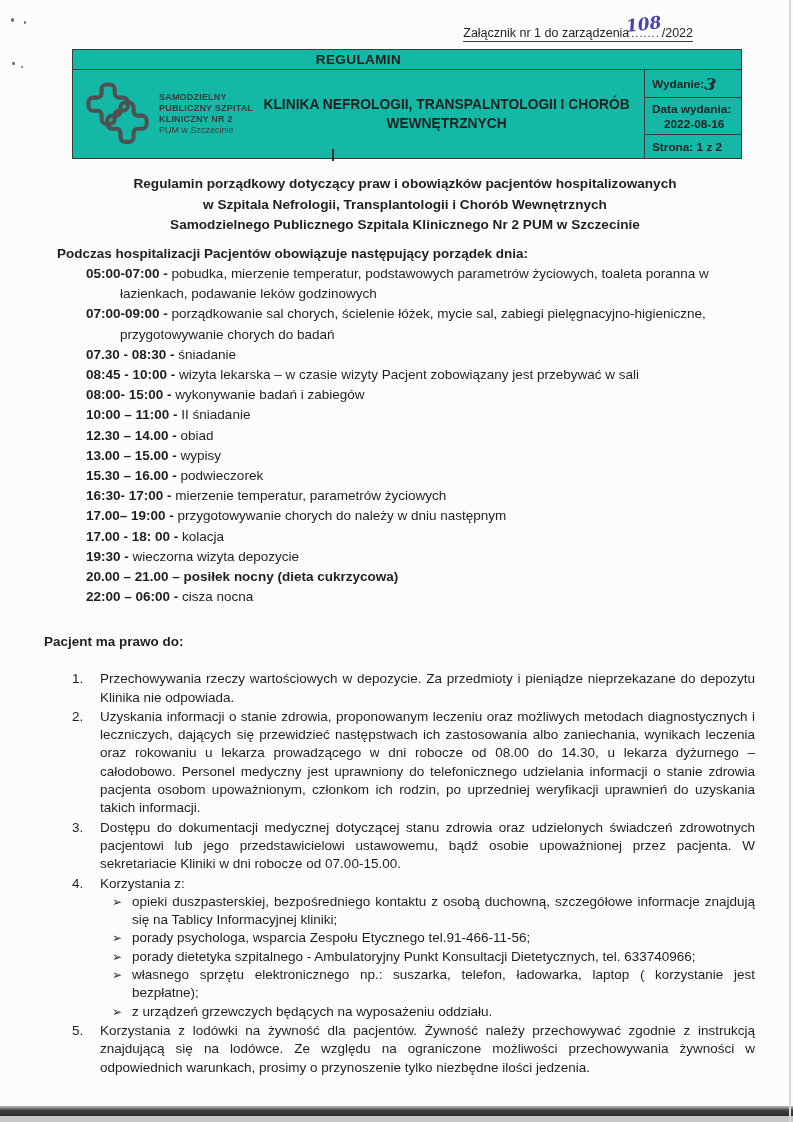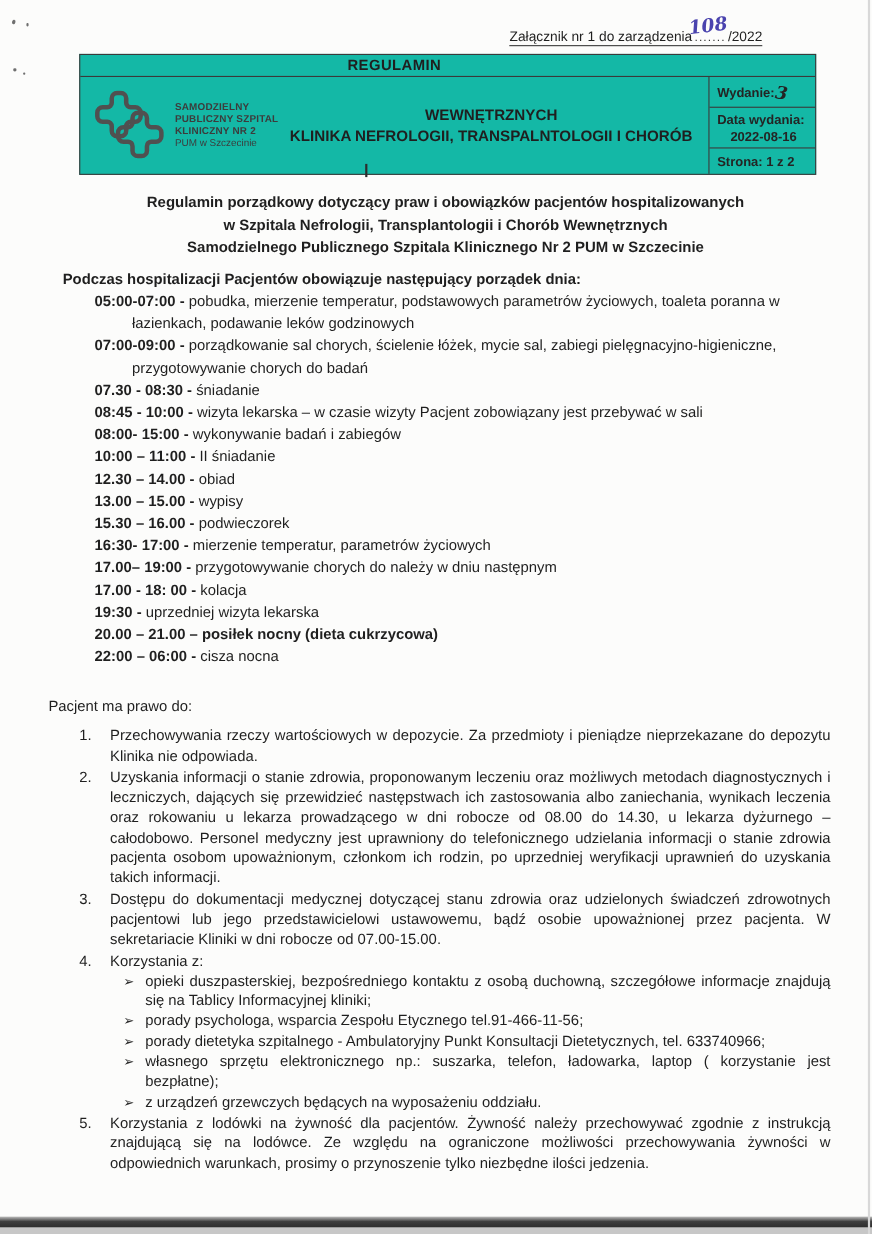--- a/index.html
+++ b/index.html
@@ -57,21 +57,21 @@
   
   .schedule-section{position:absolute;left:57px;top:246px;width:702px;font-size:13.5px;}
   .schedule-heading{font-weight:bold;margin-bottom:3px;}
   .schedule-list{margin-left:29px;line-height:20.2px;}
   .schedule-item{padding-left:34px;text-indent:-34px;}
   .sch-time{font-weight:bold;}
   .sch-text.b{font-weight:bold;}
 
   
   .rights-section{position:absolute;left:44px;top:633px;width:714px;font-size:13.5px;line-height:18.3px;}
-  .rights-heading{font-weight:normal;margin-bottom:9px;}
+  .rights-heading{font-weight:bold;margin-bottom:19px;}
   .rights-list{list-style:none;margin:0 0 0 56px;padding:0;width:655px;}
   .rights-item{position:relative;margin-bottom:1px;}
   .ri-num{position:absolute;left:-28px;top:0;width:24px;}
   .ri-text{text-align:justify;}
   .ri-subs{list-style:none;margin:0;padding:0;}
   .ri-subs li{position:relative;padding-left:32px;text-align:justify;}
   .arrow{position:absolute;left:12px;top:0;font-size:12px;color:#2b2b2b;}
   .ri-note{text-align:justify;padding-left:3px;}
 </style>
 </head>
@@ -100,22 +100,22 @@
             <path transform="translate(50,49)" d="M -2,-24 L 2,-24 A 6 6 0 0 1 8,-18 L 8,-13 A 5 5 0 0 0 13,-8 L 18,-8 A 6 6 0 0 1 24,-2 L 24,2 A 6 6 0 0 1 18,8 L 13,8 A 5 5 0 0 0 8,13 L 8,18 A 6 6 0 0 1 2,24 L -2,24 A 6 6 0 0 1 -8,18 L -8,13 A 5 5 0 0 0 -13,8 L -18,8 A 6 6 0 0 1 -24,2 L -24,-2 A 6 6 0 0 1 -18,-8 L -13,-8 A 5 5 0 0 0 -8,-13 L -8,-18 A 6 6 0 0 1 -2,-24 Z"></path>
           </g>
         </svg>
         <div class="hospital-name">
           <div class="hn-b">SAMODZIELNY</div>
           <div class="hn-b">PUBLICZNY SZPITAL</div>
           <div class="hn-b">KLINICZNY NR 2</div>
           <div>PUM w Szczecinie</div>
         </div>
         <div class="clinic-name">
+          <div>KLINIKA NEFROLOGII, TRANSPALNTOLOGII I CHORÓB</div>
           <div>WEWNĘTRZNYCH</div>
-          <div>KLINIKA NEFROLOGII, TRANSPALNTOLOGII I CHORÓB</div>
         </div>
       </div>
       <div class="header-right">
         <div class="hr-cell issue-cell">
           <span class="hr-label">Wydanie:</span>
             <span class="handwritten-issue">3</span>
         </div>
         <div class="hr-cell date-cell">
           <div class="hr-label">Data wydania:</div>
           <div class="hr-value">2022-08-16</div>
@@ -154,21 +154,21 @@
   <div class="schedule-item"><span class="sch-time">13.00 – 15.00 -</span> <span class="sch-text">wypisy</span></div>
 
   <div class="schedule-item"><span class="sch-time">15.30 – 16.00 -</span> <span class="sch-text">podwieczorek</span></div>
 
   <div class="schedule-item"><span class="sch-time">16:30- 17:00 -</span> <span class="sch-text">mierzenie temperatur, parametrów życiowych</span></div>
 
   <div class="schedule-item"><span class="sch-time">17.00– 19:00 -</span> <span class="sch-text">przygotowywanie chorych do należy w dniu następnym</span></div>
 
   <div class="schedule-item"><span class="sch-time">17.00 - 18: 00 -</span> <span class="sch-text">kolacja</span></div>
 
-  <div class="schedule-item"><span class="sch-time">19:30 -</span> <span class="sch-text">uprzedniej wizyta lekarska</span></div>
+  <div class="schedule-item"><span class="sch-time">19:30 -</span> <span class="sch-text">wieczorna wizyta depozycie</span></div>
 
   <div class="schedule-item"><span class="sch-time">20.00 – 21.00 –</span> <span class="sch-text b">posiłek nocny (dieta cukrzycowa)</span></div>
 
   <div class="schedule-item"><span class="sch-time">22:00 – 06:00 -</span> <span class="sch-text">cisza nocna</span></div>
 </div>
   </div>
 
   <div class="rights-section">
     <div class="rights-heading">Pacjent ma prawo do:</div>
     <ol class="rights-list">

